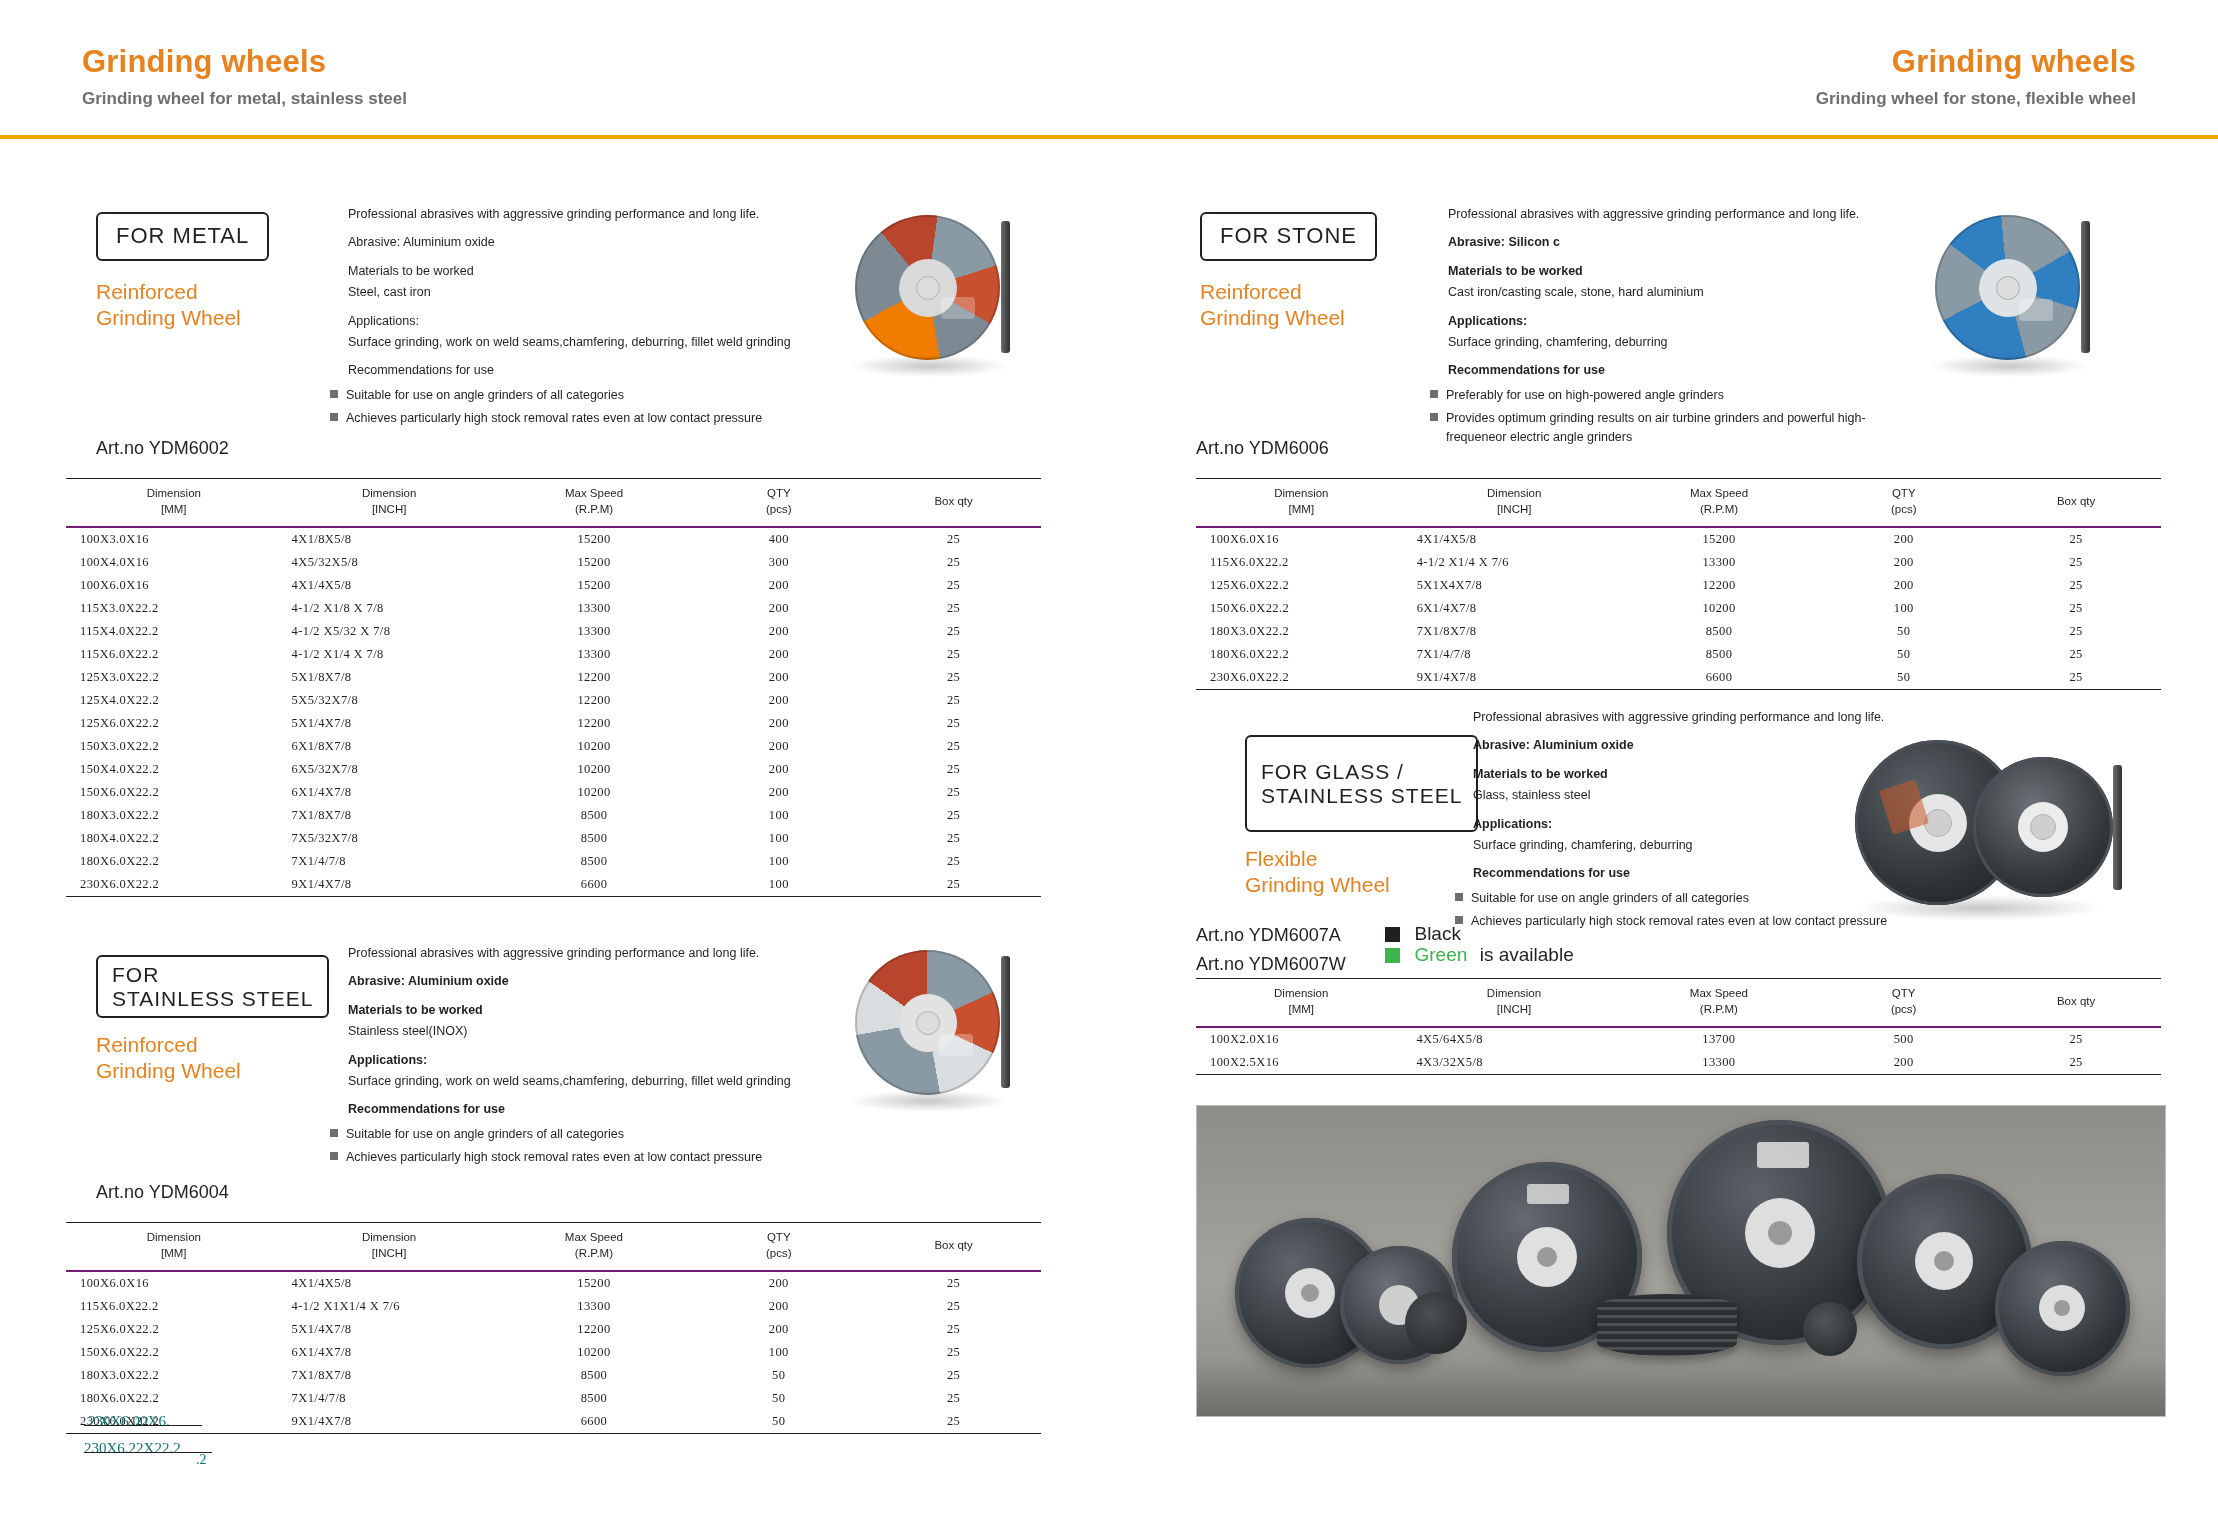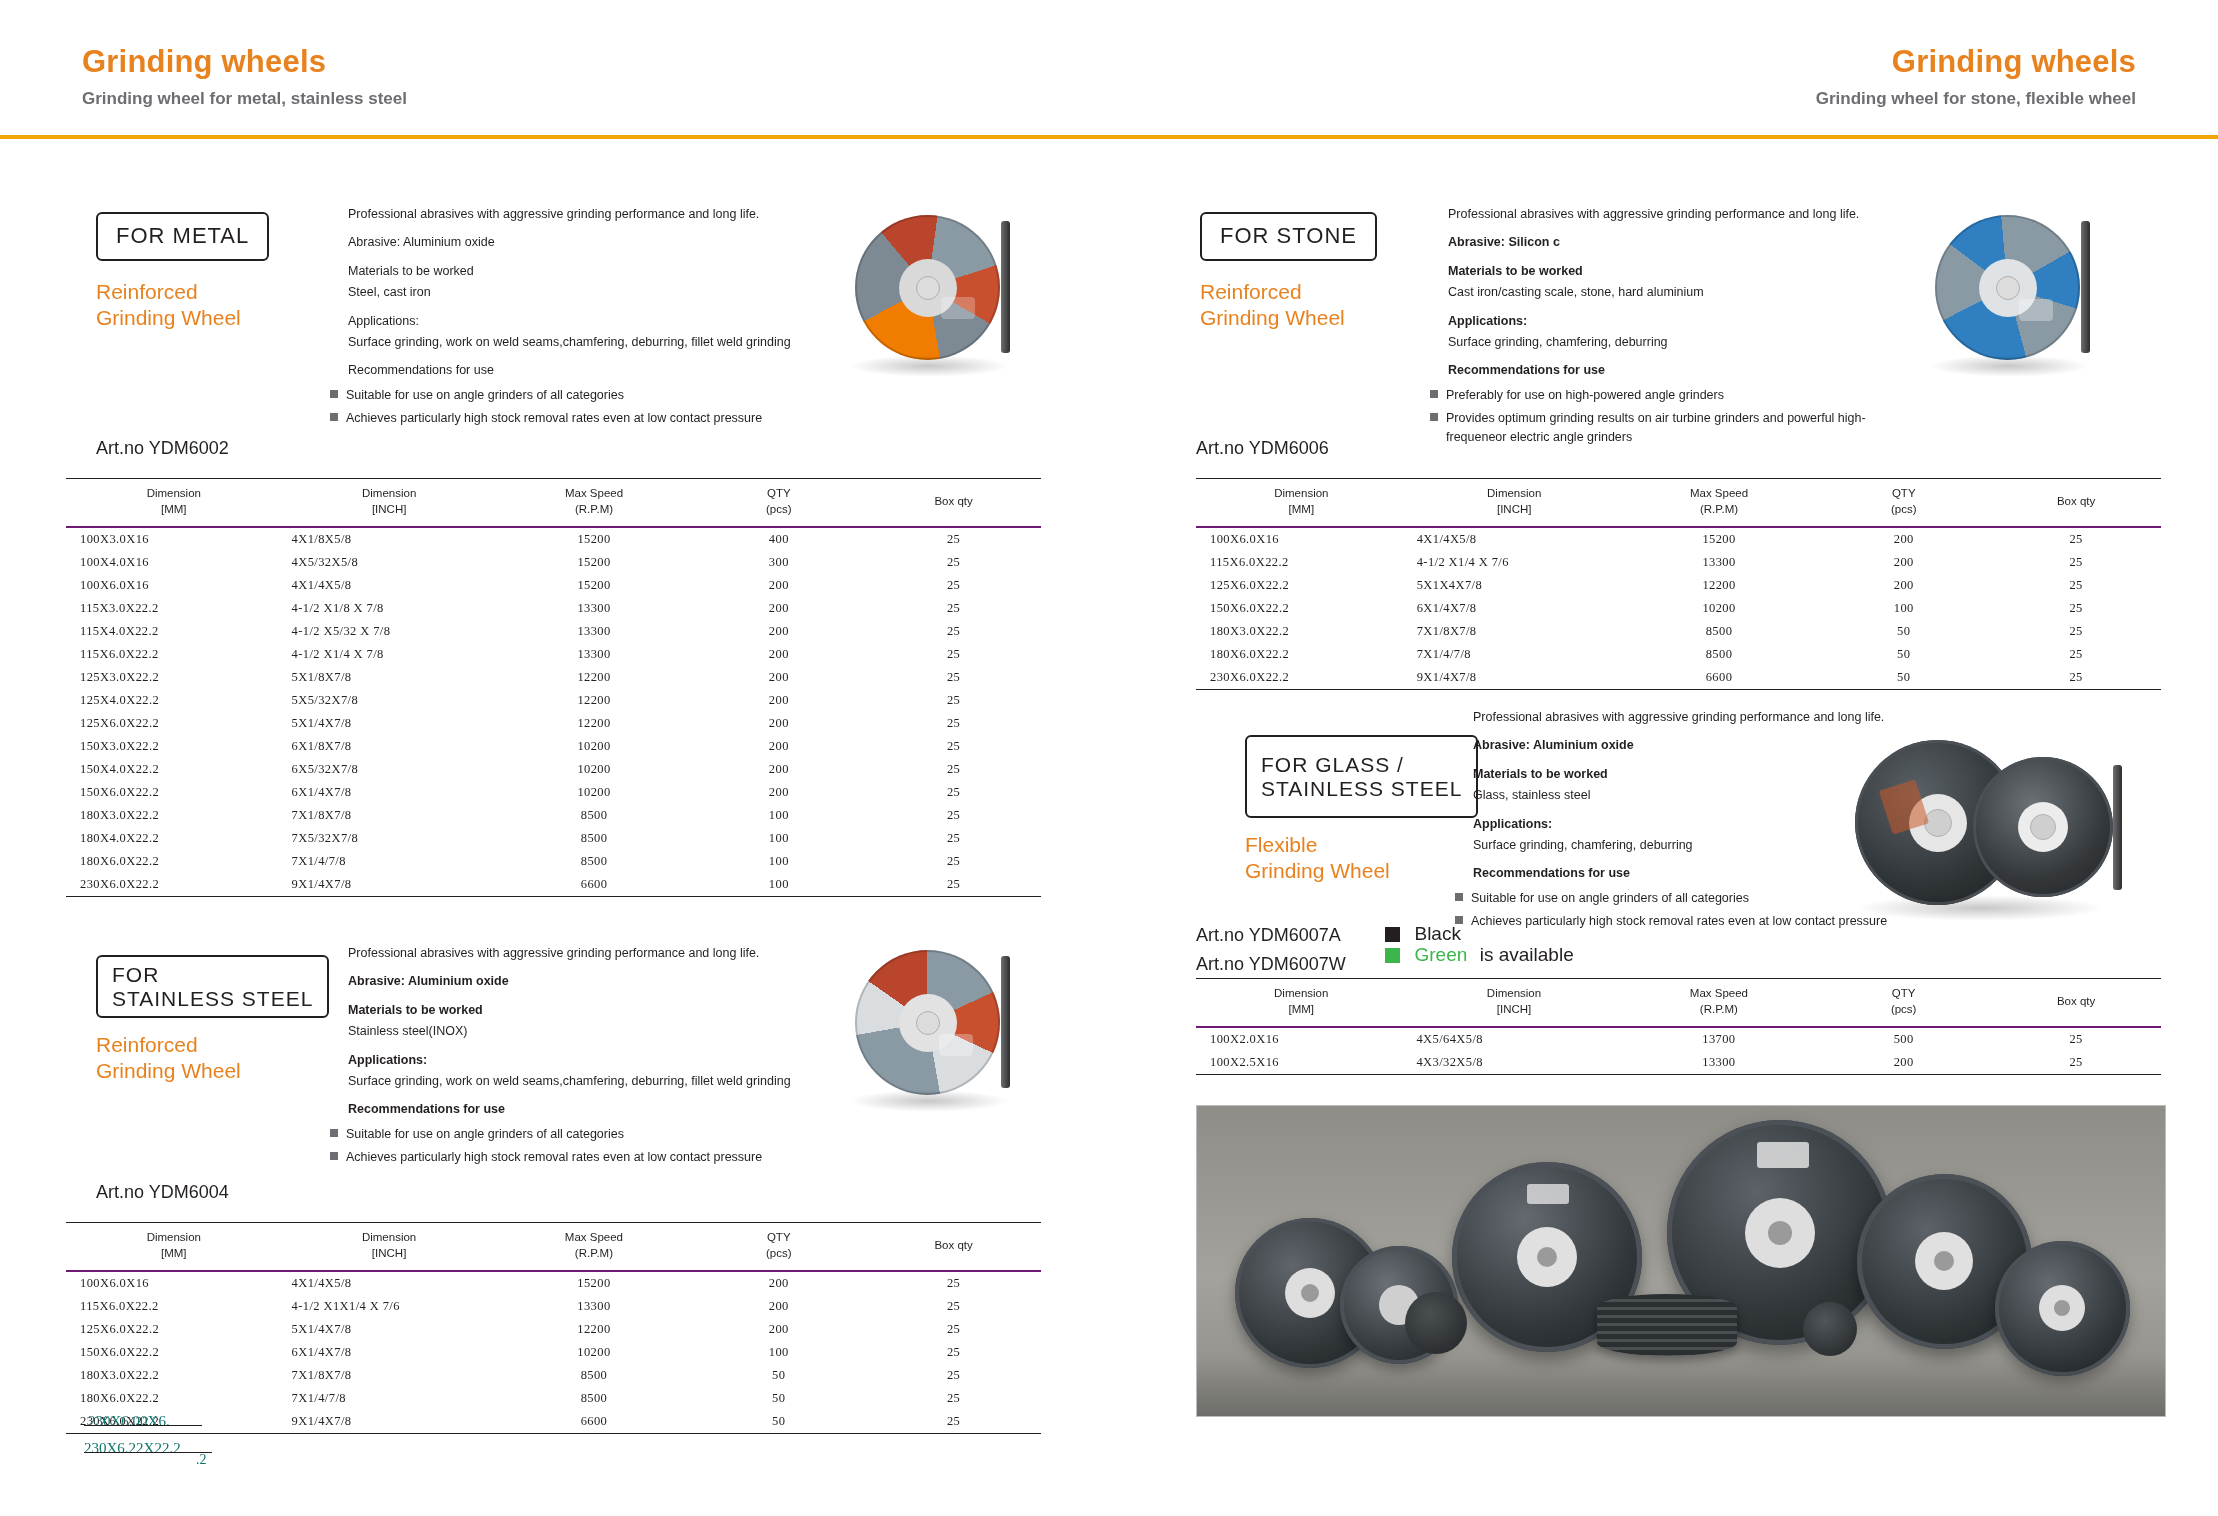--- a/index.html
+++ b/index.html
@@ -470,21 +470,21 @@
           <td class="left">230X6.0X22.2</td>
           <td class="c2">9X1/4X7/8</td>
           <td>6600</td>
           <td>50</td>
           <td>25</td>
         </tr>
       </tbody>
   </table>
 
   <div class="block" style="left:1245px;top:735px;">
-    <div class="badge two" style="padding:16px 14px;">
+    <div class="badge two" style="padding:23px 14px;">
       <div>FOR  GLASS /</div>
       <div>STAINLESS STEEL</div>
     </div>
     <div class="rw2">
       <div>Flexible</div>
       <div>Grinding Wheel</div>
     </div>
   </div>
 
   <div class="block desc" style="left:1455px;top:708px;width:470px;">

